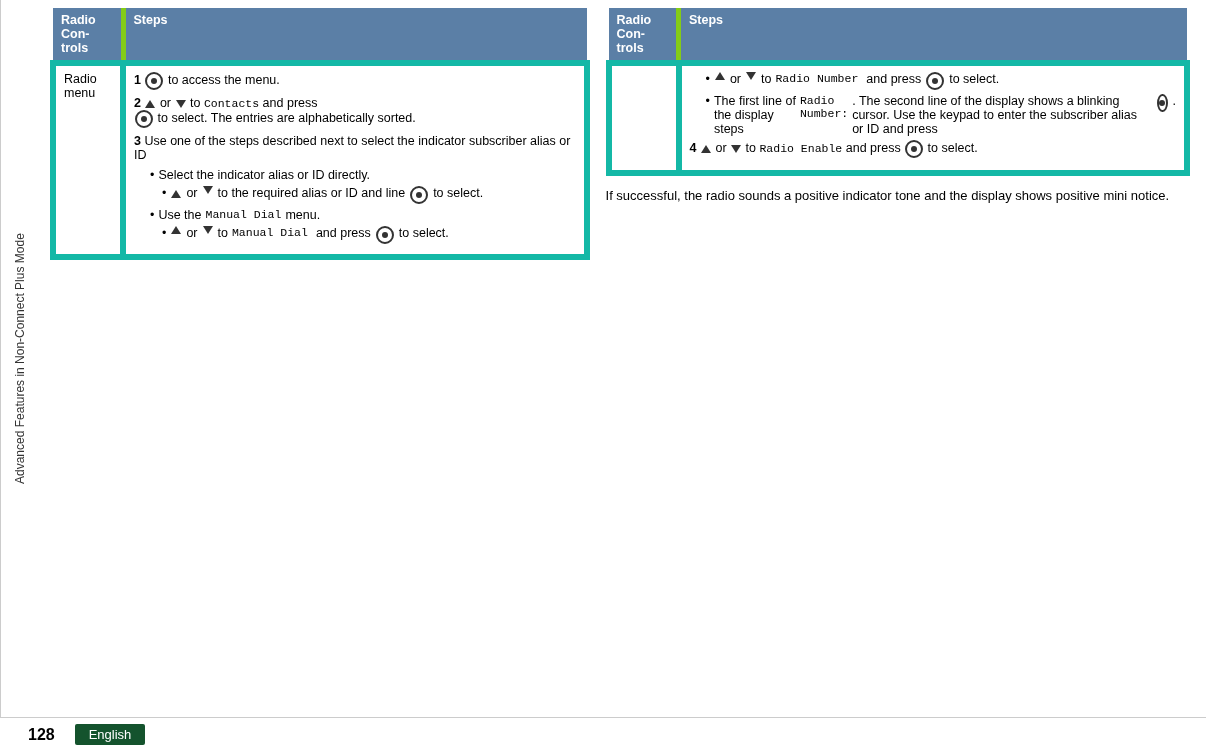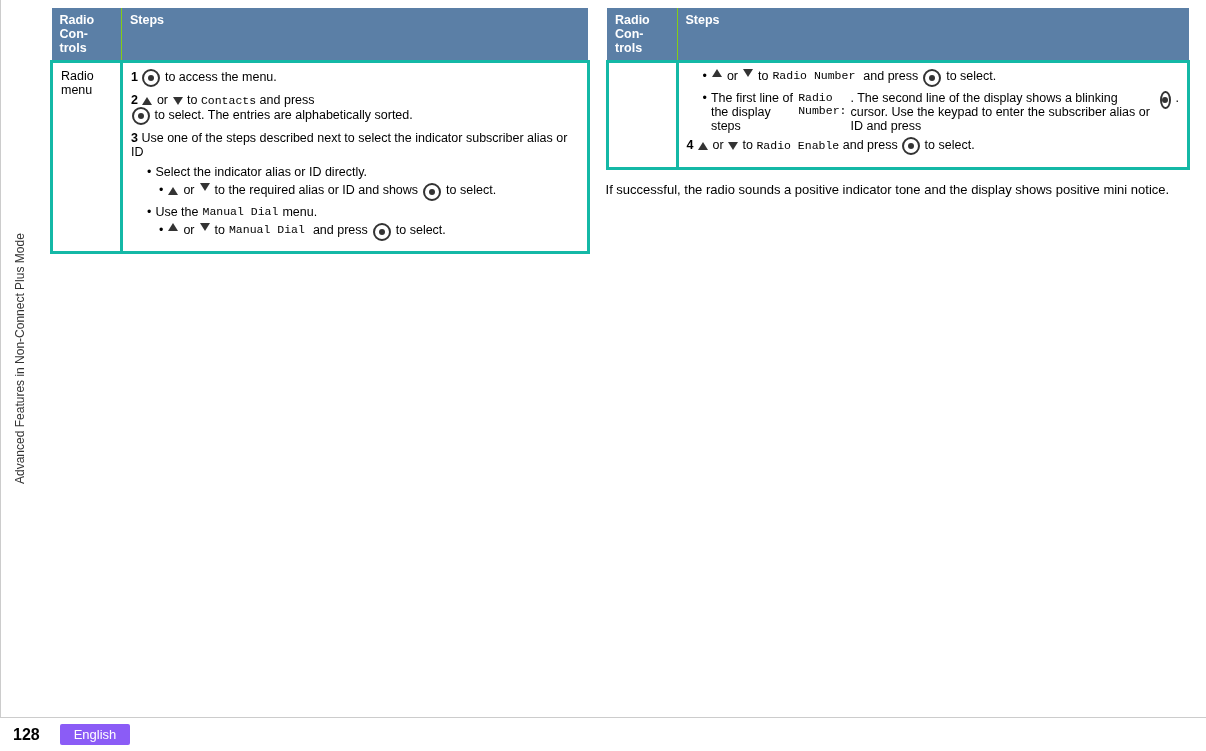--- a/index.html
+++ b/index.html
@@ -59,28 +59,28 @@
       background: #5b7fa6;
       color: #fff;
       text-align: left;
       padding: 5px 8px;
       font-weight: bold;
       vertical-align: top;
       font-size: 12.5px;
     }
 
     .instruction-table td {
-      border: 3px solid #14b8a6;
+      border: 6px solid #14b8a6;
       padding: 6px 8px;
       vertical-align: top;
       margin-left: 16px;
     }
 
     .instruction-table tr:first-child th:first-child {
-      border-right: 1px solid #84cc16;
+      border-right: 5px solid #84cc16;
     }
 
     .col-left { width: 48%; }
     .col-right { width: 52%; }
 
     .step-num {
       font-weight: bold;
       margin-bottom: 2px;
     }
 
@@ -158,32 +158,32 @@
 
     .below-tables p {
       margin-bottom: 6px;
       line-height: 1.5;
     }
 
     
     .footer {
       display: flex;
       align-items: center;
-      padding: 6px 13px;
+      padding: 6px 28px;
       border-top: 1px solid #ccc;
     }
 
     .page-number {
       font-size: 16px;
       font-weight: bold;
       margin-right: 20px;
     }
 
     .lang-badge {
-      background: #8b5cf6;
+      background: #14532d;
       color: #fff;
       padding: 3px 14px;
       font-size: 13px;
       border-radius: 2px;
     }
 
     .td-label {
       width: 70px;
       font-size: 12.5px;
       border-right: none;
@@ -267,21 +267,21 @@
                   <span>Select the indicator alias or ID directly.</span>
                 </div>
 
                 <div class="sub-bullet bullet-item">
                   <span class="bullet-dot">•</span>
                   <span>
                     <span class="arrow-up"></span>
                   </span>
                   <span> or </span>
                   <span class="arrow-down"></span>
-                  <span> to the required alias or ID and shows </span>
+                  <span> to the required alias or ID and line </span>
                   <span class="menu-btn"></span>
                   <span> to select.</span>
                 </div>
 
                 <div class="nested-bullet bullet-item">
                   <span class="bullet-dot">•</span>
                   <span>Use the </span>
                   <span class="mono">Manual Dial</span>
                   <span> menu.</span>
                 </div>

